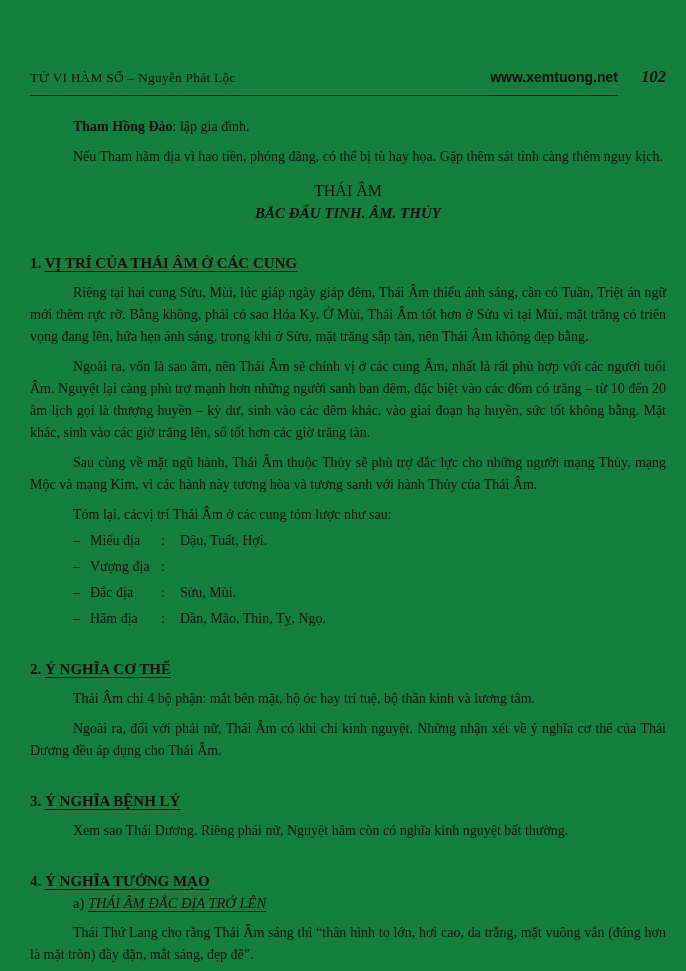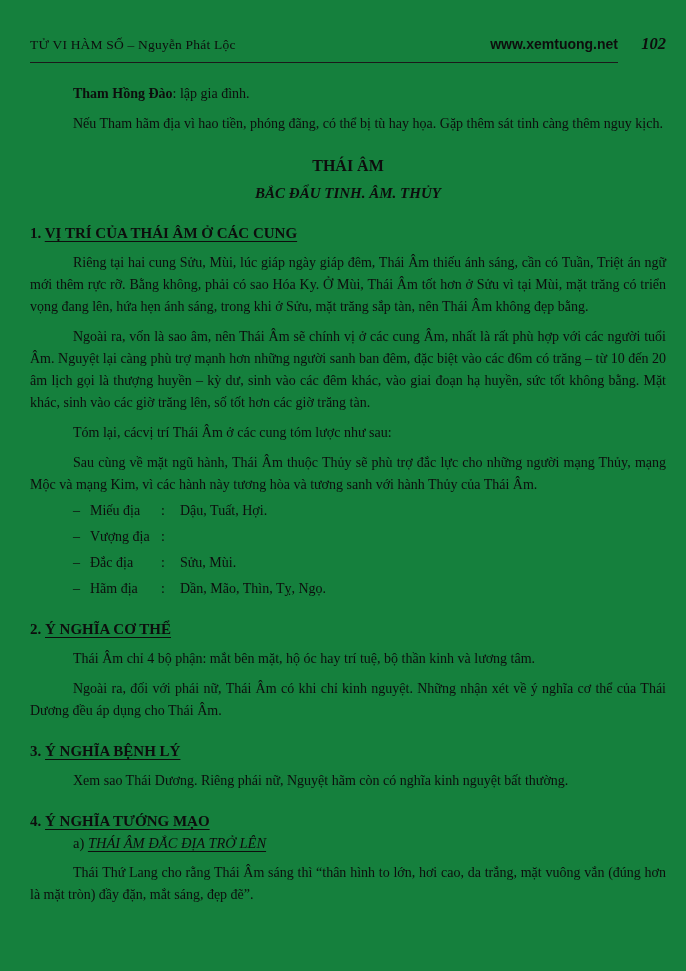--- a/index.html
+++ b/index.html
@@ -15,32 +15,32 @@
   
   .header { display: flex; align-items: flex-end; }
   .header-rule-area {
     flex: 1; display: flex; justify-content: space-between; align-items: baseline;
     border-bottom: 1.6px solid #1a1a1a; padding-bottom: 9px;
   }
   .book-title { font-size: 13.5px; letter-spacing: .2px; }
   .website-url { font-family: "Liberation Sans", "DejaVu Sans", sans-serif; font-weight: bold; font-size: 14px; }
   .page-number {
     width: 48px; text-align: right; font-size: 16.5px;
-    font-weight: bold; font-style: italic; padding-bottom: 9px;
+    font-weight: bold; font-style: italic; padding-bottom: 9px; margin-top: 33px;
   }
 
   
   .content { padding-top: 12px; font-size: 14px; line-height: 22px; }
   p.body-par { text-align: justify; text-indent: 43px; margin-top: 8px; }
   .b { font-weight: bold; }
 
-  .center-title { text-align: center; font-weight: bold; font-size: 16px; margin-top: 20px; }
-  .center-subtitle { text-align: center; font-weight: bold; font-style: italic; font-size: 15px; margin-top: 5px; }
+  .center-title { text-align: center; font-weight: normal; font-size: 16px; margin-top: 12px; }
+  .center-subtitle { text-align: center; font-weight: bold; font-style: italic; font-size: 15px; }
 
-  .section-heading { font-weight: bold; font-size: 15px; margin-top: 18px; }
+  .section-heading { font-weight: bold; font-size: 15px; margin-top: 28px; }
   .section-heading .heading-text {
     text-decoration: underline; text-underline-offset: 3px; text-decoration-thickness: 1.4px;
   }
 
   .sub-heading { font-size: 14.5px; margin-top: 0; padding-left: 43px; }
   .sub-heading .heading-text {
     font-style: italic; text-decoration: underline;
     text-underline-offset: 3px; text-decoration-thickness: 1.2px;
   }
 
@@ -69,22 +69,22 @@
 
     <p class="body-par">Nếu Tham hãm địa vì hao tiền, phóng đãng, có thể bị tù hay họa. Gặp thêm sát tinh càng thêm nguy kịch.</p>
 
     <div class="center-title">THÁI ÂM</div>
     <div class="center-subtitle">BẮC ĐẨU TINH. ÂM. THỦY</div>
 
     <div class="section-heading"><span class="heading-num">1.</span> <span class="heading-text">VỊ TRÍ CỦA THÁI ÂM Ở CÁC CUNG</span></div>
 
     <p class="body-par">Riêng tại hai cung Sửu, Mùi, lúc giáp ngày giáp đêm, Thái Âm thiếu ánh sáng, cần có Tuần, Triệt án ngữ mới thêm rực rỡ. Bằng không, phải có sao Hóa Ky. Ở Mùi, Thái Âm tốt hơn ở Sửu vì tại Mùi, mặt trăng có triển vọng đang lên, hứa hẹn ánh sáng, trong khi ở Sửu, mặt trăng sắp tàn, nên Thái Âm không đẹp bằng.</p>
     <p class="body-par">Ngoài ra, vốn là sao âm, nên Thái Âm sẽ chính vị ở các cung Âm, nhất là rất phù hợp với các người tuổi Âm. Nguyệt lại càng phù trợ mạnh hơn những người sanh ban đêm, đặc biệt vào các đ6m có trăng – từ 10 đến 20 âm lịch gọi là thượng huyền – kỳ dư, sinh vào các đêm khác, vào giai đoạn hạ huyền, sức tốt không bằng. Mặt khác, sinh vào các giờ trăng lên, số tốt hơn các giờ trăng tàn.</p>
+    <p class="body-par">Sau cùng về mặt ngũ hành, Thái Âm thuộc Thủy sẽ phù trợ đắc lực cho những người mạng Thủy, mạng Mộc và mạng Kim, vì các hành này tương hòa và tương sanh với hành Thủy của Thái Âm.</p>
     <p class="body-par">Tóm lại, cácvị trí Thái Âm ở các cung tóm lược như sau:</p>
-    <p class="body-par">Sau cùng về mặt ngũ hành, Thái Âm thuộc Thủy sẽ phù trợ đắc lực cho những người mạng Thủy, mạng Mộc và mạng Kim, vì các hành này tương hòa và tương sanh với hành Thủy của Thái Âm.</p>
 
     <div class="pos-list">
       <div class="pos-row">
         <span class="pos-dash">–</span>
         <span class="pos-label">Miếu địa</span>
         <span class="pos-colon">:</span>
         <span class="pos-values">Dậu, Tuất, Hợi.</span>
       </div>
       <div class="pos-row">
         <span class="pos-dash">–</span>

